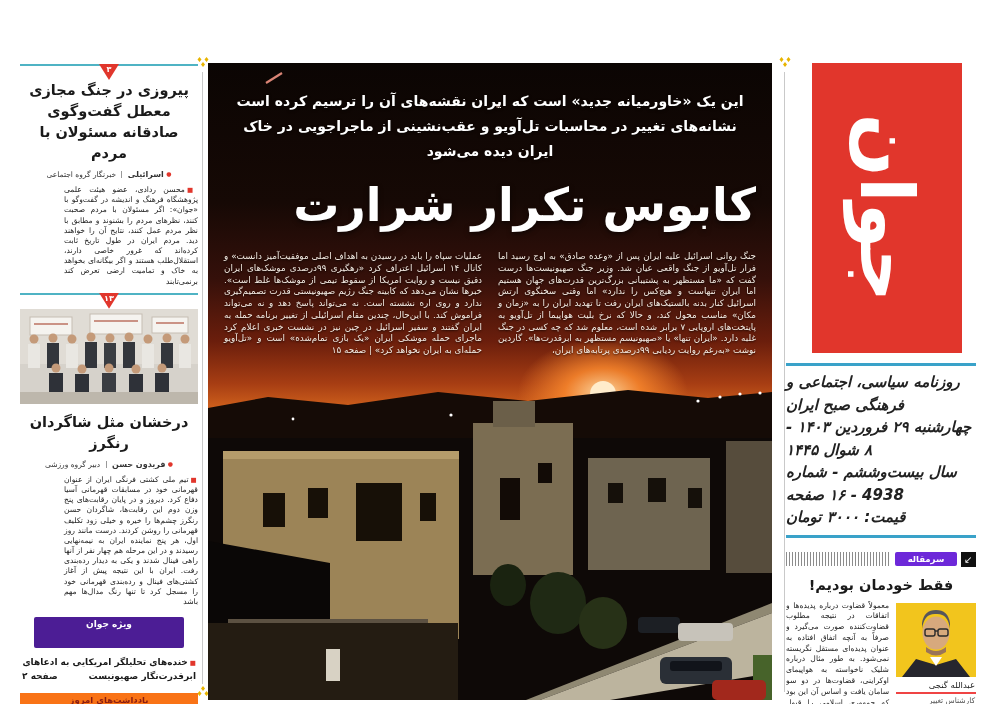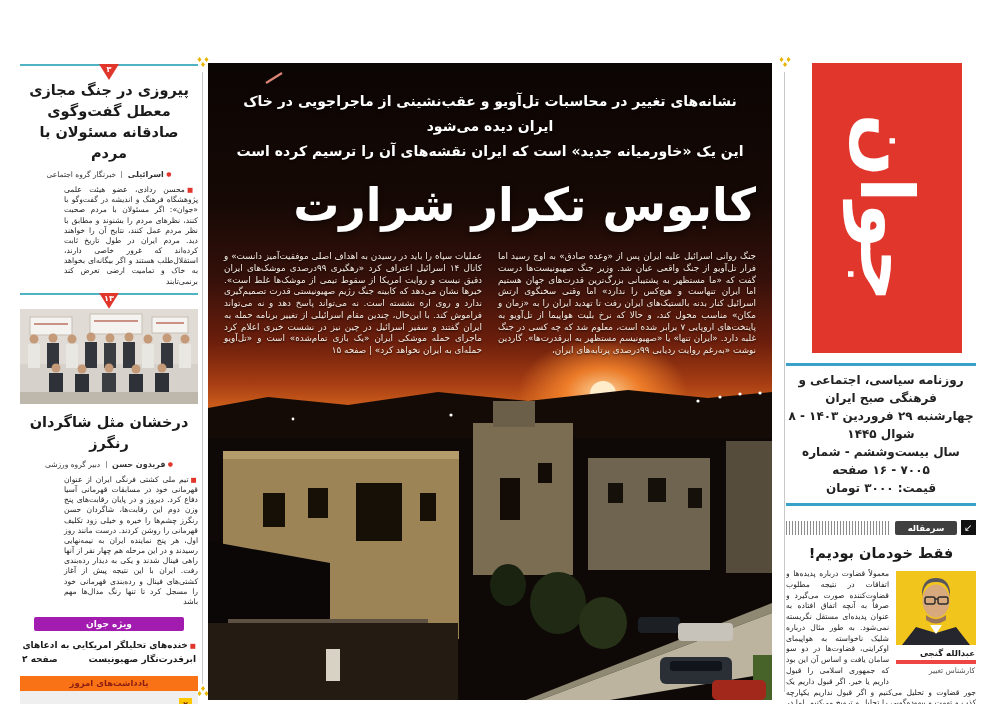--- a/index.html
+++ b/index.html
@@ -28,21 +28,21 @@
   }
   .sb-h1 { font-size:14.5px; font-weight:bold; text-align:center; line-height:1.45; margin:0 4px 6px; }
   .byline { text-align:center; font-size:7.5px; color:#333; margin-bottom:6px; white-space:nowrap; }
   .byline .dot { color:#e1362c; font-size:6px; vertical-align:1px; }
   .byline b { font-size:8px; }
   .byline .sep { display:inline-block; width:1px; height:7px; background:#999; margin:0 3px; vertical-align:-1px; }
   .sb-body { font-size:7.6px; line-height:1.34; text-align:justify; color:#222; margin-bottom:4px;margin-left:44px; }
   .sq { color:#e1362c; font-size:6.5px; margin-left:2px; }
   .team-photo { width:178px; height:95px; display:block; margin:2px 0 8px; }
   .special-banner {
-    width:150px; height:14px; margin:10px auto 8px; background:#a21caf; border-radius:2px;
+    width:150px; height:31px; margin:10px auto 8px; background:#4c1d95; border-radius:2px;
     color:#fff; font-size:9px; font-weight:bold; text-align:center; line-height:15px;
   }
   .special-item { font-size:9px; font-weight:bold; line-height:1.5; margin:0 2px 10px; }
   .special-item .page-ref { float:left; font-weight:bold; }
   .notes-box { background:#efefef; padding-bottom:5px; }
   .notes-header {
     background:#f97316; color:#8a1d12; font-size:8.5px; font-weight:bold;
     text-align:center; line-height:15px; height:15px;
   }
   .note-item { display:flex; gap:5px; padding:6px 6px 2px; align-items:flex-start; }
@@ -70,36 +70,36 @@
   .rightcol { position:absolute; left:786px; top:63px; width:190px; }
   .logo-box {
     width:150px; height:290px; margin-right:14px; background:#e1362c;
     display:flex; align-items:center; justify-content:center; overflow:hidden;
   }
   .logo-text {
     color:#fff; font-weight:bold; font-size:74px; white-space:nowrap;
     transform:rotate(90deg); letter-spacing:-2px;
   }
   .pub-info { margin-top:10px; border-top:3px solid #3aa2c9; border-bottom:3px solid #3aa2c9; padding:5px 0 6px; }
-  .pub-info div { font-size:12px; font-weight:bold; text-align:center; line-height:1.5; color:#222; }
+  .pub-info div { font-size:15px; font-weight:bold; text-align:left; line-height:1.5; color:#222;font-style:italic; }
   .meta-row { display:flex; align-items:center; gap:4px; margin-top:14px; }
   .corner-ic {
     width:15px; height:15px; background:#111; color:#fff; font-size:10px;
     text-align:center; line-height:15px; flex:0 0 15px;
   }
   .ed-label {
-    width:62px; height:14px; background:#404040; border-radius:2px; color:#fff;
+    width:62px; height:14px; background:#6d28d9; border-radius:2px; color:#fff;
     font-size:8.5px; font-weight:bold; text-align:center; line-height:14px; flex:0 0 62px;
   }
   .barcode { flex:1; height:14px; background:repeating-linear-gradient(90deg,#8c8c8c 0 1px,transparent 1px 3px); }
   .ed-headline { font-size:14.5px; font-weight:bold; text-align:center; margin:10px 0 8px; }
   .ed-wrap { height:232px; overflow:hidden; }
   .portrait-box { float:right; width:80px; margin:2px 0 4px 7px; }
   .portrait-img { width:80px; height:74px; display:block; }
-  .cap-author { font-size:8.5px; font-weight:bold; padding:3px 1px 2px; border-bottom:4px solid #ef4444; }
+  .cap-author { font-size:8.5px; font-weight:normal; padding:3px 1px 2px; border-bottom:2px solid #ef4444; }
   .cap-role { font-size:7.5px; color:#555; padding:2px 1px; }
   .ed-body { font-size:7.6px; line-height:1.42; text-align:justify; color:#222; }
 </style>
 </head>
 <body>
 
 <div class="page">
 
   <svg class="orn a" viewBox="0 0 14 11">
       <path fill="#e8b400" d="M3.5 0l2 2.5-2 2.5-2-2.5zM10.5 0l2 2.5-2 2.5-2-2.5zM7 5l2 2.5L7 10 5 7.5z"></path>
@@ -276,40 +276,40 @@
       <rect x="452" y="594" width="72" height="27" rx="6" fill="#2a2f36"></rect>
       <rect x="462" y="598" width="52" height="10" rx="3" fill="#11141a"></rect>
       <rect x="504" y="617" width="54" height="20" rx="5" fill="#a2281c"></rect>
       <polygon points="0,478 122,500 122,637 0,637" fill="#0a0706"></polygon>
       <rect x="20" y="556" width="200" height="6" fill="#5c5142"></rect>
       <rect x="0" y="560" width="250" height="77" fill="#241c12"></rect>
       <rect x="118" y="586" width="14" height="32" fill="#d8d2c4"></rect>
     </svg>
 
     <div class="overlay">
+      <div class="kicker">این یک «خاورمیانه جدید» است که ایران نقشه‌های آن را ترسیم کرده است</div>
       <div class="kicker">نشانه‌های تغییر در محاسبات تل‌آویو و عقب‌نشینی از ماجراجویی در خاک ایران دیده می‌شود</div>
-      <div class="kicker">این یک «خاورمیانه جدید» است که ایران نقشه‌های آن را ترسیم کرده است</div>
       <h1 class="lead-headline">کابوس تکرار شرارت</h1>
       <div class="lead-cols">
         <p>جنگ روانی اسرائیل علیه ایران پس از «وعده صادق» به اوج رسید اما فرار تل‌آویو از جنگ واقعی عیان شد. وزیر جنگ صهیونیست‌ها درست گفت که «ما مستظهر به پشتیبانی بزرگ‌ترین قدرت‌های جهان هستیم اما ایران تنهاست و هیچ‌کس را ندارد» اما وقتی سخنگوی ارتش اسرائیل کنار بدنه بالستیک‌های ایران رفت تا تهدید ایران را به «زمان و مکان» مناسب محول کند، و حالا که نرخ بلیت هواپیما از تل‌آویو به پایتخت‌های اروپایی ۷ برابر شده است، معلوم شد که چه کسی در جنگ غلبه دارد. «ایران تنها» یا «صهیونیسم مستظهر به ابرقدرت‌ها». گاردین نوشت «به‌رغم روایت ردیابی ۹۹درصدی پرتابه‌های ایران،</p>
         <p>عملیات سپاه را باید در رسیدن به اهداف اصلی موفقیت‌آمیز دانست» و کانال ۱۴ اسرائیل اعتراف کرد «رهگیری ۹۹درصدی موشک‌های ایران دقیق نیست و روایت امریکا از سقوط تیمی از موشک‌ها غلط است». خبرها نشان می‌دهد که کابینه جنگ رژیم صهیونیستی قدرت تصمیم‌گیری ندارد و روی اره نشسته است. نه می‌تواند پاسخ دهد و نه می‌تواند فراموش کند. با این‌حال، چندین مقام اسرائیلی از تغییر برنامه حمله به ایران گفتند و سفیر اسرائیل در چین نیز در نشست خبری اعلام کرد ماجرای حمله موشکی ایران «یک بازی تمام‌شده» است و «تل‌آویو حمله‌ای به ایران نخواهد کرد» | صفحه ۱۵</p>
       </div>
     </div>
   </section>
 
   <section class="rightcol">
 
     <div class="logo-box">
       <span class="logo-text">جوان</span>
     </div>
 
     <div class="pub-info">
       <div>روزنامه سیاسی، اجتماعی و فرهنگی صبح ایران</div>
       <div>چهارشنبه ۲۹ فروردین ۱۴۰۳ - ۸ شوال ۱۴۴۵</div>
-      <div>سال بیست‌وششم - شماره ۷۰۰۵ - ۱۶ صفحه</div>
+      <div>سال بیست‌وششم - شماره 4938 - ۱۶ صفحه</div>
       <div>قیمت: ۳۰۰۰ تومان</div>
     </div>
 
     <div class="meta-row">
       <span class="corner-ic">↙</span>
       <span class="ed-label">سرمقاله</span>
       <span class="barcode"></span>
     </div>
 
     <h2 class="ed-headline">فقط خودمان بودیم!</h2>

